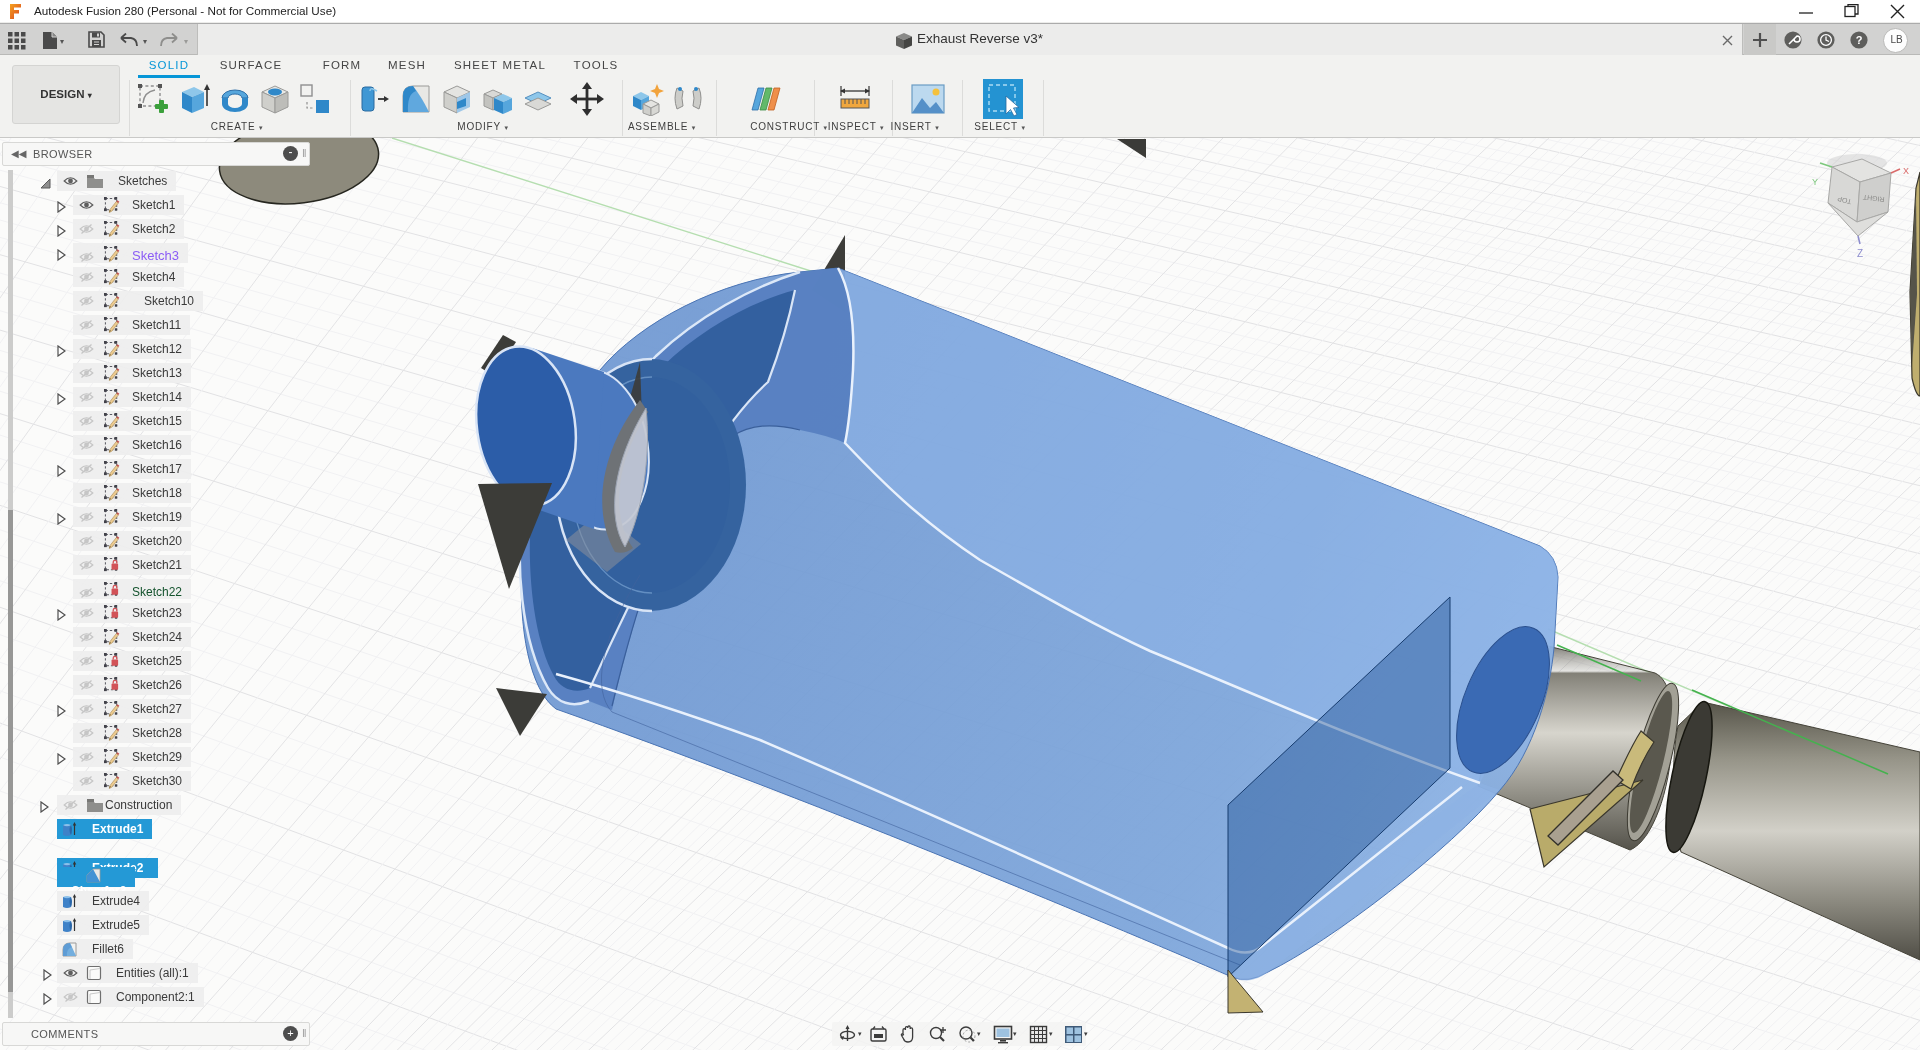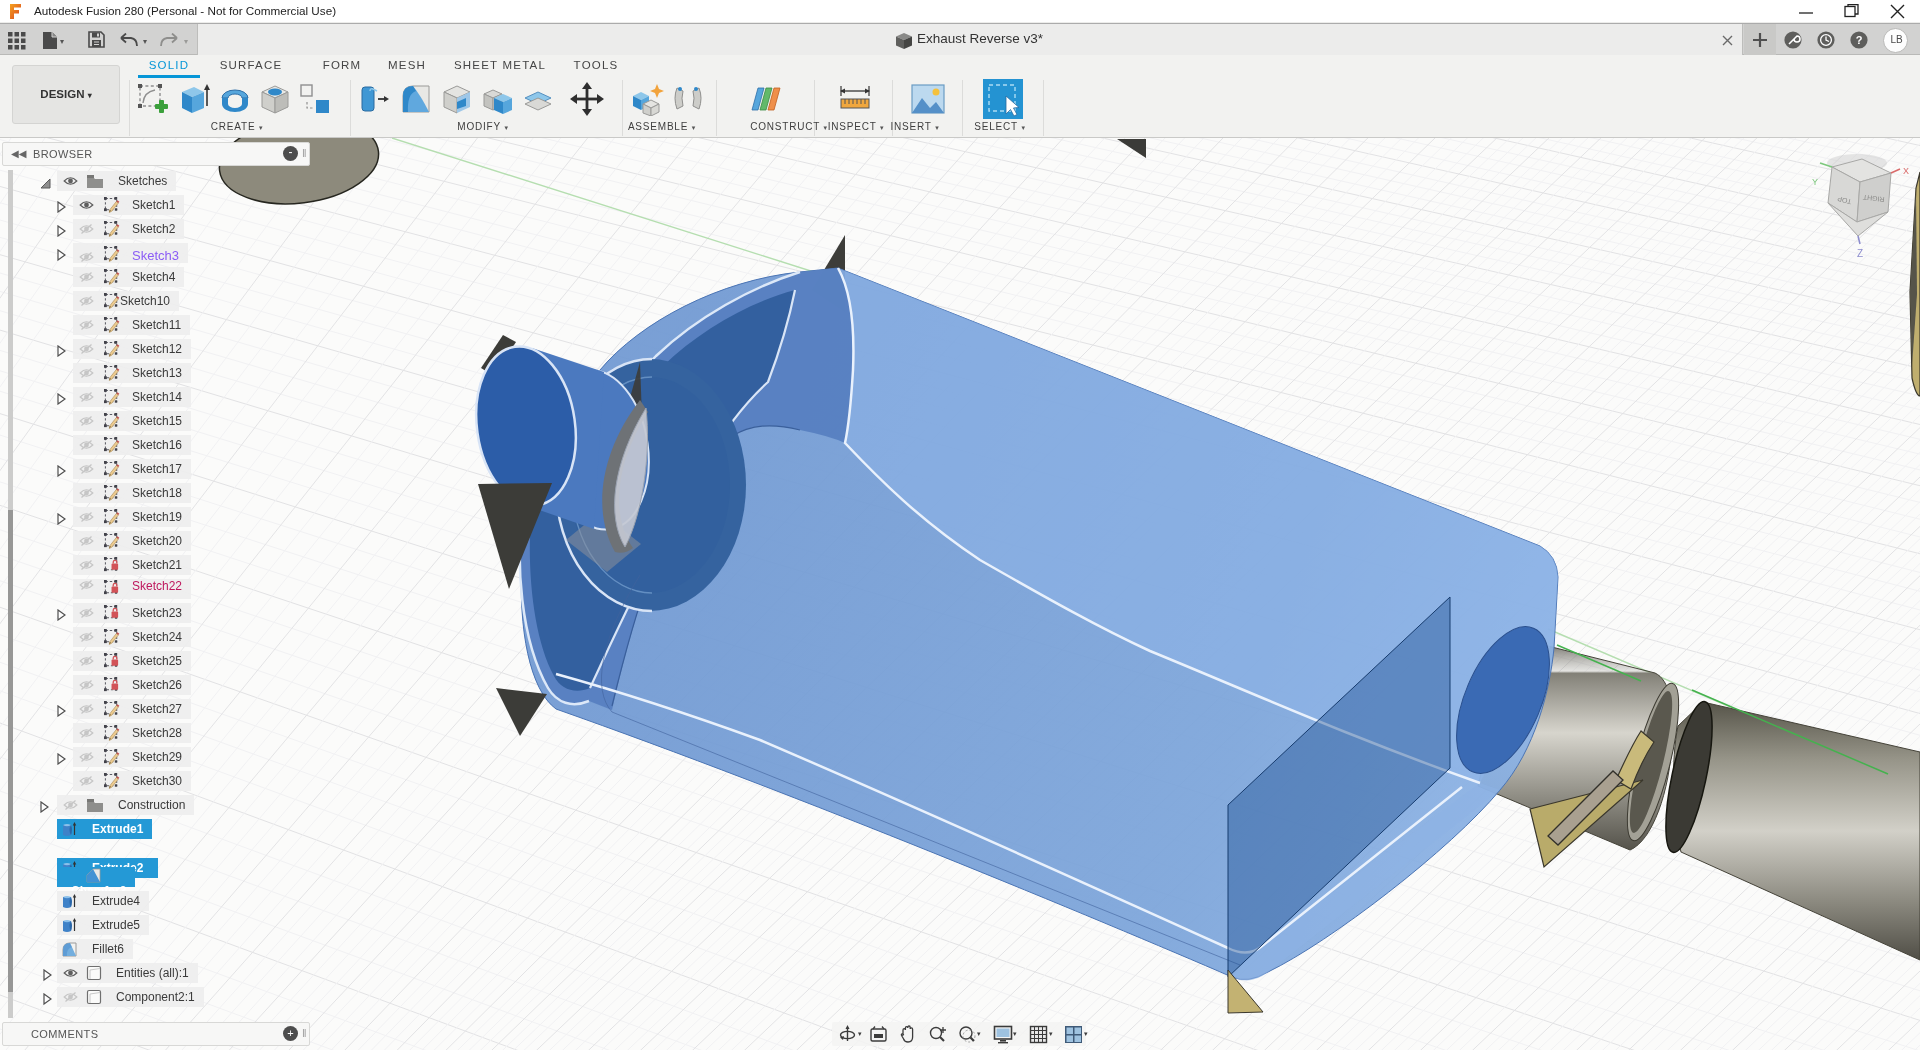--- a/index.html
+++ b/index.html
@@ -576,21 +576,21 @@
               <rect x="1.5" y="2" width="12" height="12" fill="none" stroke="#5c5c64" stroke-width="1.1" stroke-dasharray="2.6,2"></rect>
               <rect x="0" y="0.5" width="3" height="3" fill="#42424a"></rect>
               <rect x="11" y="0.5" width="3" height="3" fill="#42424a"></rect>
               <rect x="0" y="12.5" width="3" height="3" fill="#42424a"></rect>
               <rect x="11.5" y="12.5" width="2.5" height="2.5" fill="#42424a"></rect>
               <polygon points="13.2,5.2 15.2,7.0 8.2,15.6 5.6,16.9 6.2,14.0" fill="#edcb90" stroke="#b08f55" stroke-width="0.7"></polygon>
               <polygon points="13.2,5.2 15.2,7.0 16.3,5.6 14.3,3.9" fill="#c2504e"></polygon>
               <polygon points="5.6,16.9 6.2,14.0 7.3,15.0" fill="#6e5a33"></polygon>
             </svg>
           </span>
-          <span style="margin-left:0;">Sketch10</span>
+          <span style="margin-left:24px;">Sketch10</span>
         </span>
       </div>
 <div style="position:absolute;left:0;top:314px;height:22px;width:330px;">
         <span style="position:absolute;left:73px;top:1px;height:20px;background:rgba(238,238,238,0.92);display:inline-flex;align-items:center;padding-right:9px;color:#3a3a3a;font-weight:normal;font-size:12px;white-space:nowrap;">
           <span style="margin-left:6px;width:15px;display:inline-flex;">
             <svg width="15" height="12" viewBox="0 0 15 12">
               <path d="M1.2,6 Q7.5,-0.5 13.8,6 Q7.5,12.5 1.2,6 Z" fill="none" stroke="#c6c6c6" stroke-width="1.2"></path>
               <circle cx="7.5" cy="6" r="2.4" fill="#c6c6c6"></circle>
               <line x1="2.5" y1="10.5" x2="12.5" y2="1.5" stroke="#c6c6c6" stroke-width="1.3"></line>
             </svg>
@@ -855,21 +855,21 @@
               <rect x="0" y="12.5" width="3" height="3" fill="#42424a"></rect>
               <rect x="11.5" y="12.5" width="2.5" height="2.5" fill="#42424a"></rect>
               <rect x="8" y="7.5" width="7" height="6.5" rx="1" fill="#d25257"></rect>
               <path d="M9.8,7.5 v-1.6 a1.9,1.9 0 0 1 3.8,0 V7.5" fill="none" stroke="#d25257" stroke-width="1.4"></path>
             </svg>
           </span>
           <span style="margin-left:12px;">Sketch21</span>
         </span>
       </div>
 <div style="position:absolute;left:0;top:578px;height:22px;width:330px;">
-        <span style="position:absolute;left:73px;top:1px;height:20px;background:rgba(238,238,238,0.92);display:inline-flex;align-items:flex-start;padding-right:9px;color:#be185d;font-weight:normal;font-size:12px;white-space:nowrap;">
+        <span style="position:absolute;left:73px;top:1px;height:20px;background:rgba(238,238,238,0.92);display:inline-flex;align-items:flex-end;padding-right:9px;color:#14532d;font-weight:normal;font-size:12px;white-space:nowrap;">
           <span style="margin-left:6px;width:15px;display:inline-flex;">
             <svg width="15" height="12" viewBox="0 0 15 12">
               <path d="M1.2,6 Q7.5,-0.5 13.8,6 Q7.5,12.5 1.2,6 Z" fill="none" stroke="#c6c6c6" stroke-width="1.2"></path>
               <circle cx="7.5" cy="6" r="2.4" fill="#c6c6c6"></circle>
               <line x1="2.5" y1="10.5" x2="12.5" y2="1.5" stroke="#c6c6c6" stroke-width="1.3"></line>
             </svg>
           </span>
           <span style="margin-left:10px;width:16px;display:inline-flex;">
             <svg width="17" height="18" viewBox="0 0 17 18">
               <rect x="1.5" y="2" width="12" height="12" fill="none" stroke="#5c5c64" stroke-width="1.1" stroke-dasharray="2.6,2"></rect>
@@ -1093,21 +1093,21 @@
               <circle cx="7.5" cy="6" r="2.4" fill="#c6c6c6"></circle>
               <line x1="2.5" y1="10.5" x2="12.5" y2="1.5" stroke="#c6c6c6" stroke-width="1.3"></line>
             </svg>
           </span>
           <span style="margin-left:9px;width:16px;display:inline-flex;">
             <svg width="16" height="13" viewBox="0 0 16 13">
               <path d="M0,2 L6,2 L8,4 L16,4 L16,13 L0,13 Z" fill="#8e8e8c"></path>
               <rect x="0" y="0" width="7" height="3" fill="#777775"></rect>
             </svg>
           </span>
-          <span style="margin-left:15px;">Construction</span>
+          <span style="margin-left:2px;">Construction</span>
         </span>
       </div>
 <div style="position:absolute;left:0;top:818px;height:22px;width:330px;">
         <span style="position:absolute;left:57px;top:1px;height:20px;background:#2499d6;display:inline-flex;align-items:center;padding-right:9px;color:#fff;font-weight:bold;font-size:12px;white-space:nowrap;">
           <span style="margin-left:4px;width:17px;display:inline-flex;">
             <svg width="17" height="17" viewBox="0 0 17 17">
               <path d="M2,4 L10,4 L10,14 L2,14 Z" fill="#3f82c8"></path>
               <path d="M2,4 Q6,2 10,4 Q6,6.5 2,4 Z" fill="#8cc0ea"></path>
               <path d="M2,14 Q6,16 10,14" fill="#3f82c8"></path>
               <path d="M10,4 Q12,9 10,14 L10,14 Q7,9 10,4" fill="#2a66a8"></path>

